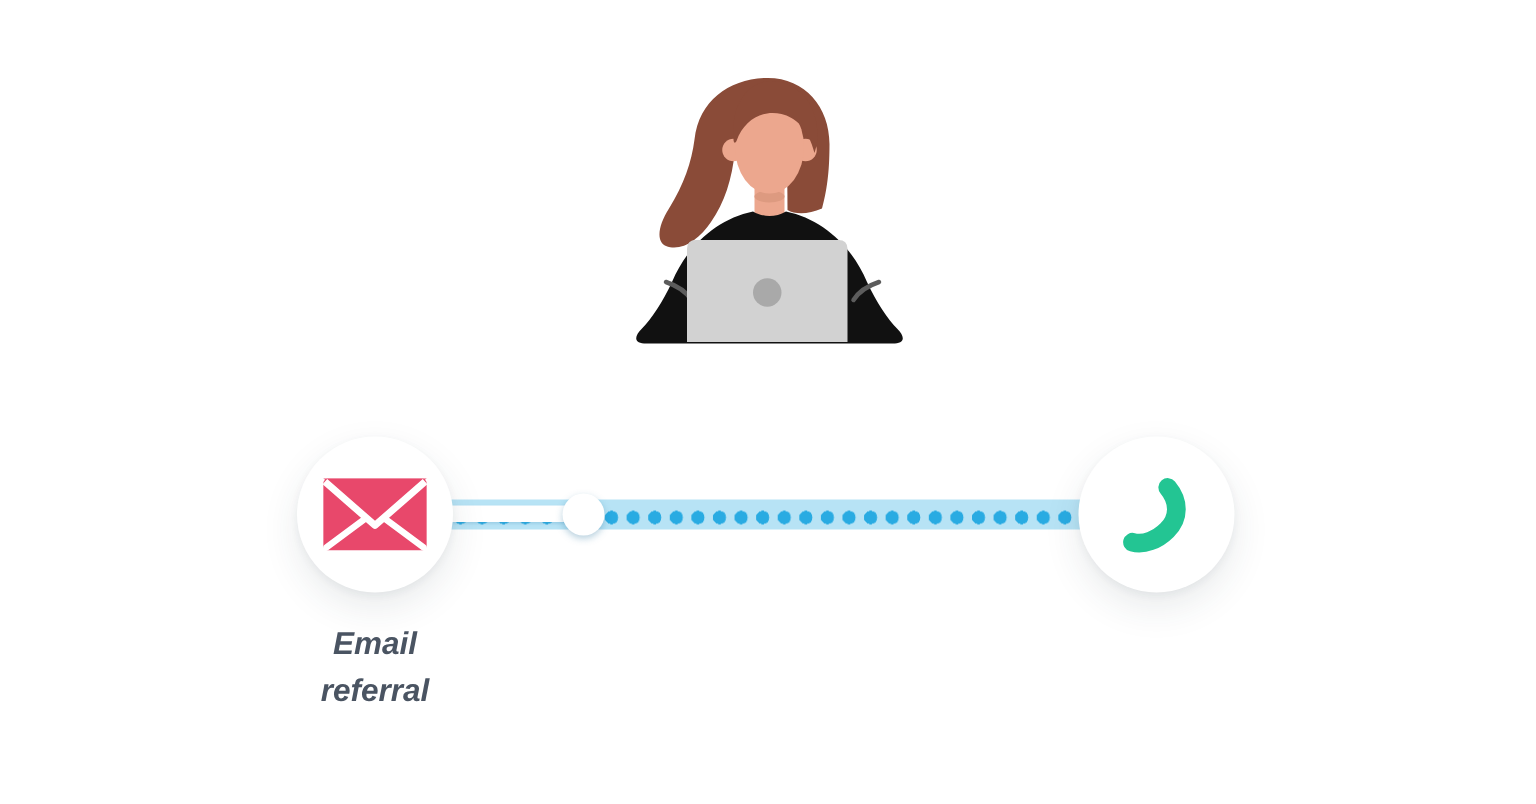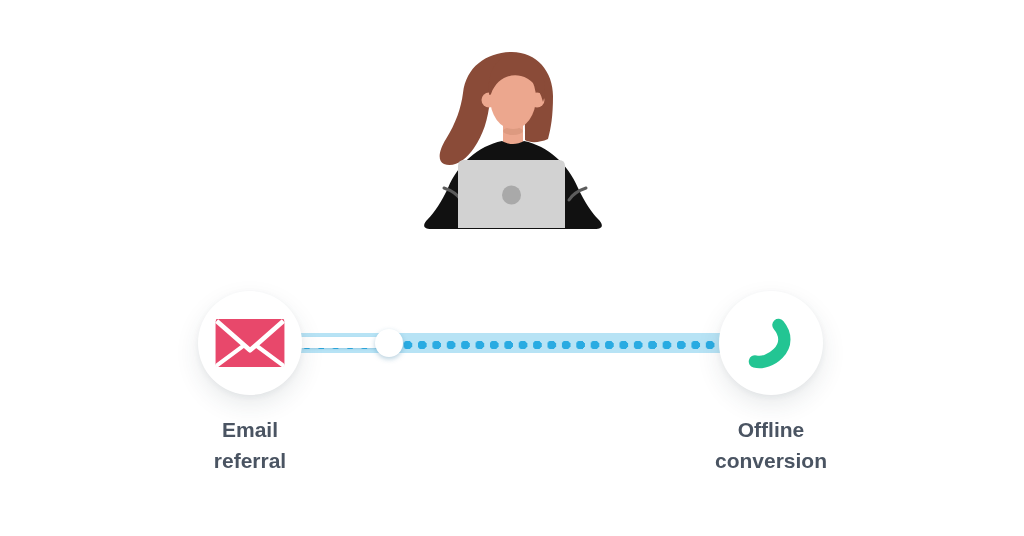--- a/index.html
+++ b/index.html
@@ -46,21 +46,21 @@
     display:flex;align-items:center;justify-content:center;
   }
   .node-start{left:198px;}
   .node-end{left:719px;}
 
   .node-label{
     position:absolute;top:414px;width:180px;
     text-align:center;font-size:21px;line-height:31px;font-weight:bold;
     color:#4A5462;white-space:pre-line;
   }
-  .label-start{left:160px;}
+  .label-start{left:160px;font-style:italic;}
   .label-end{left:681px;}
 </style>
 </head>
 <body>
 
 <div class="stage">
 
   <svg class="illustration" viewBox="0 0 200 200">
 
     <path d="M 92 14 C 118 13 135 33 135 58 C 135 78 133 90 130 101
@@ -110,16 +110,14 @@
   </div>
 
   <div class="node node-end">
     <svg width="56" height="56" viewBox="0 0 56 56">
       <path d="M 35.5 10 C 43 19 43.5 30 35 38.5 C 28.5 45 19.5 48.5 12 46.5" fill="none" stroke-width="12.5" stroke-linecap="round" stroke="#23C593"></path>
     </svg>
   </div>
 
   <div class="node-label label-start">Email
 referral</div>
-  <div class="node-label label-end">Offline
-conversion</div>
 
 </div>
 
 </body></html>

